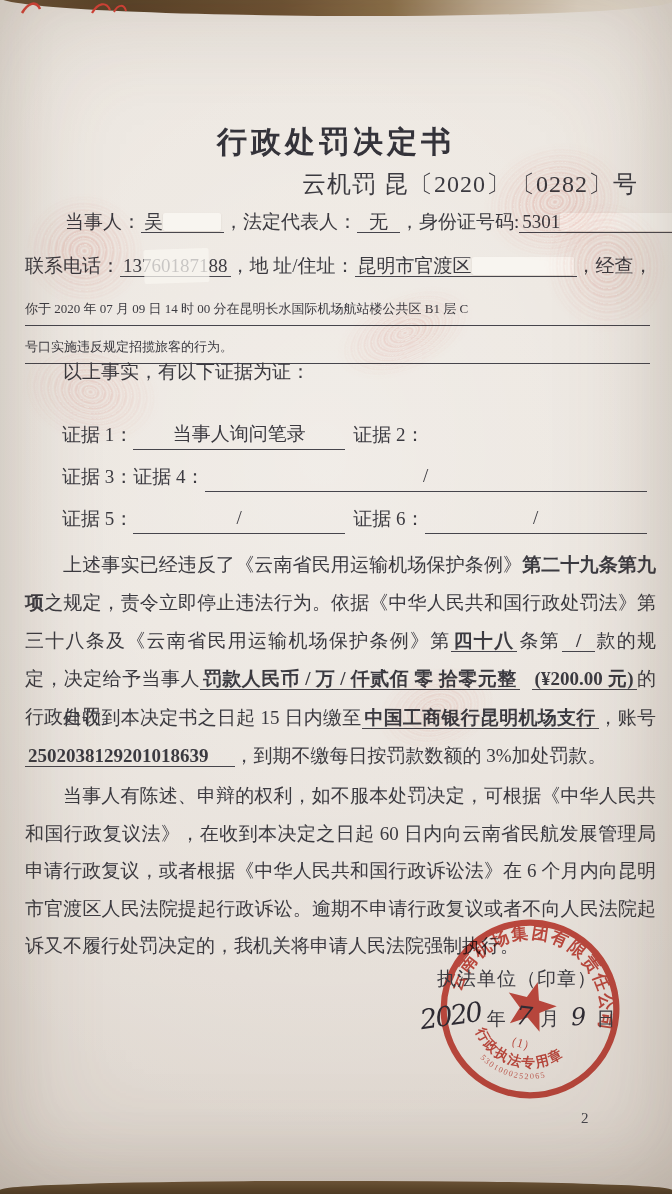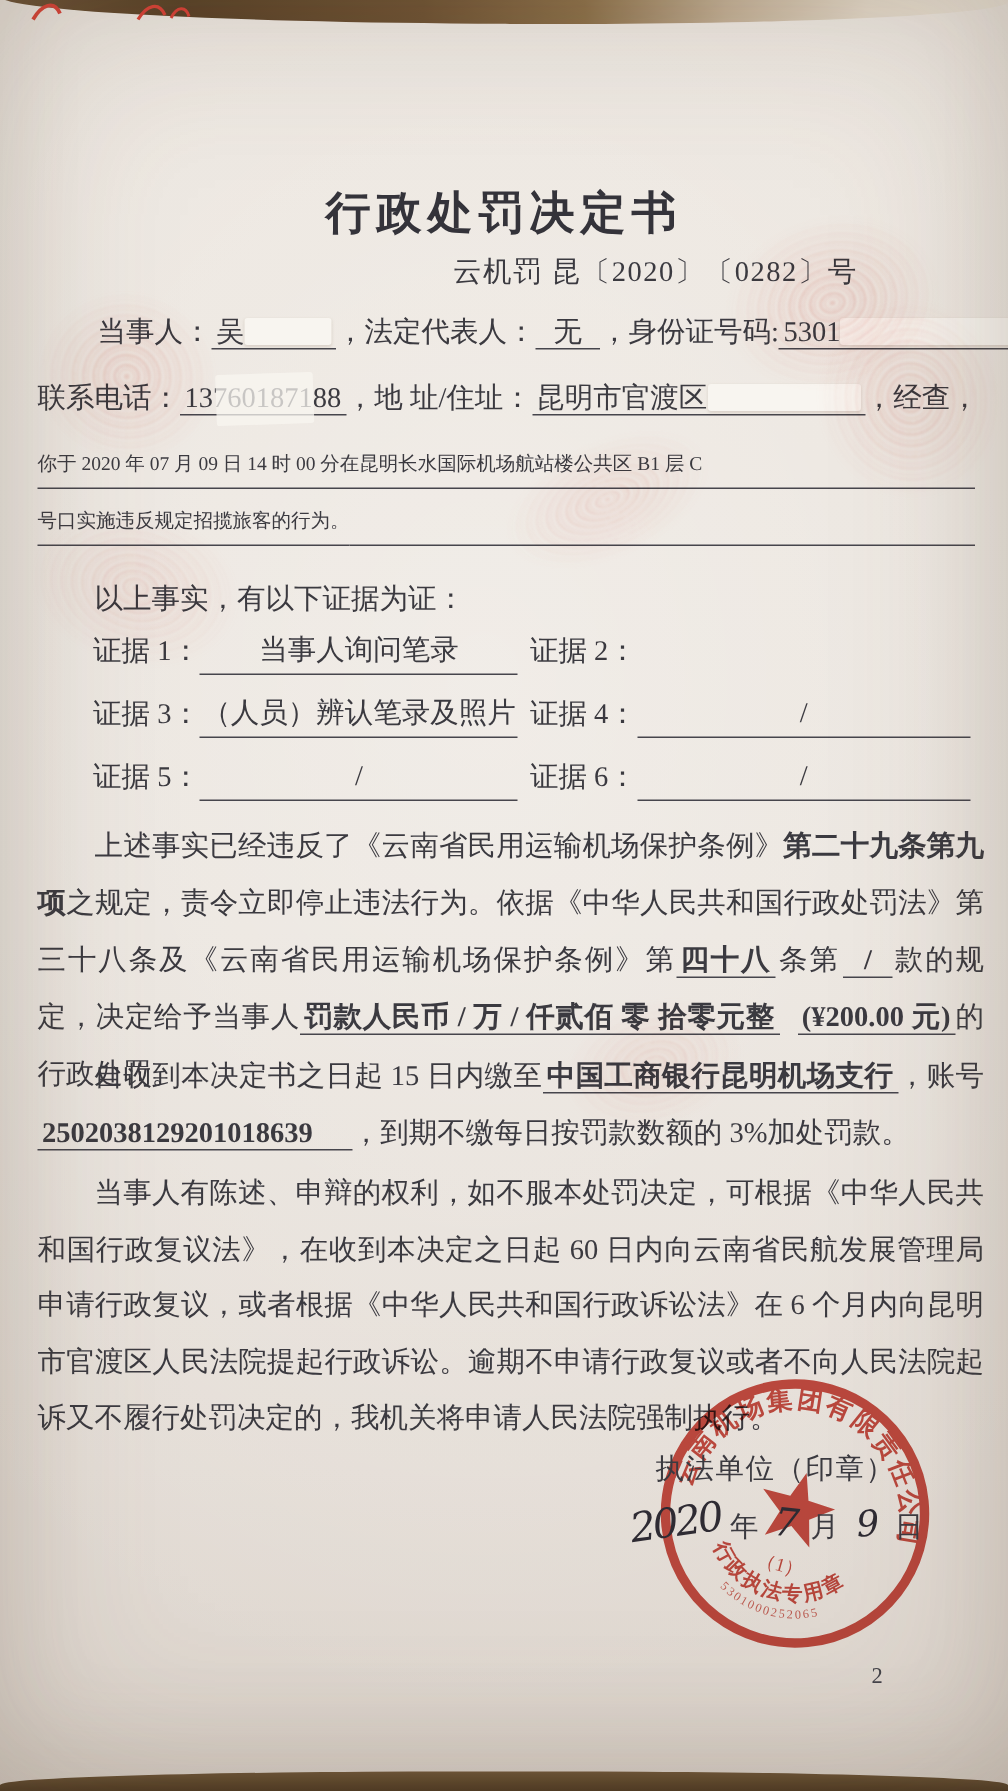--- a/index.html
+++ b/index.html
@@ -20,21 +20,21 @@
     background:linear-gradient(90deg,#6b5134 0%,#584026 18%,#6e5233 42%,#8c7049 58%,#c3b096 72%,#e3d9ca 86%,#ece5da 100%);
     border-radius:0 0 48% 60% / 0 0 16px 20px;
     transform:translateY(-5px);}
   .bottom-band{position:absolute;bottom:0;left:0;width:100%;height:13px;z-index:5;
     background:linear-gradient(180deg,#6e5536,#4c3820);
     border-radius:45% 45% 0 0 / 9px 9px 0 0;}
   .scribble{position:absolute;left:14px;top:0;z-index:6;}
 
   .doc-title{position:absolute;top:122px;left:0;width:100%;z-index:10;
     text-align:center;font-size:30px;font-weight:bold;letter-spacing:4px;color:#34333a;}
-  .doc-no{position:absolute;top:168px;left:302px;z-index:10;font-size:19px;letter-spacing:1px;}
+  .doc-no{position:absolute;top:168px;left:302px;z-index:10;font-size:24px;letter-spacing:1px;}
 
   .line{position:absolute;left:25px;right:22px;z-index:10;font-size:19px;line-height:30px;white-space:nowrap;}
   .para{position:absolute;left:25px;right:16px;z-index:10;font-size:19px;line-height:38px;
     text-align:justify;text-indent:2em;}
   .u{border-bottom:1.5px solid #46454c;padding:0 3px;}
   .b{font-weight:bold;}
   .wo{display:inline-block;background:#f8f5f0;border-radius:2px;height:18px;vertical-align:-3px;
     box-shadow:0 1px 2px rgba(140,120,100,.20);}
   .phone-wrap{position:relative;display:inline-block;}
   .smear{position:absolute;left:20%;top:-2px;width:62%;bottom:-2px;z-index:2;
@@ -108,30 +108,29 @@
 
 <div class="fact-row" style="top:292px;">
   <span class="txt">你于 2020 年 07 月 09 日 14 时 00 分在昆明长水国际机场航站楼公共区 B1 层 C</span>
     <span class="ext"></span>
 </div>
 <div class="fact-row" style="top:330px;">
   <span class="txt">号口实施违反规定招揽旅客的行为。</span>
     <span class="ext"></span>
 </div>
 
-<div class="intro" style="top:385px;font-family:Liberation Mono, monospace;">以上事实，有以下证据为证：</div>
+<div class="intro" style="top:358px;font-family:Liberation Mono, monospace;">以上事实，有以下证据为证：</div>
 
 <div class="ev-row" style="top:419px;">
   <span class="ev-label">证据 1：</span>
   <span class="ev-val v1">当事人询问笔录</span>
   <span class="ev-label">证据 2：</span>
 </div>
 <div class="ev-row" style="top:461px;">
   <span class="ev-label">证据 3：</span>
-  <span class="ev-val v1">（人员）辨认笔录及照片</span>
   <span class="ev-label">证据 4：</span>
   <span class="ev-val v2">/</span>
 </div>
 <div class="ev-row" style="top:503px;align-items:flex-end;">
   <span class="ev-label">证据 5：</span>
   <span class="ev-val v1">/</span>
   <span class="ev-label">证据 6：</span>
   <span class="ev-val v2">/</span>
 </div>
 

